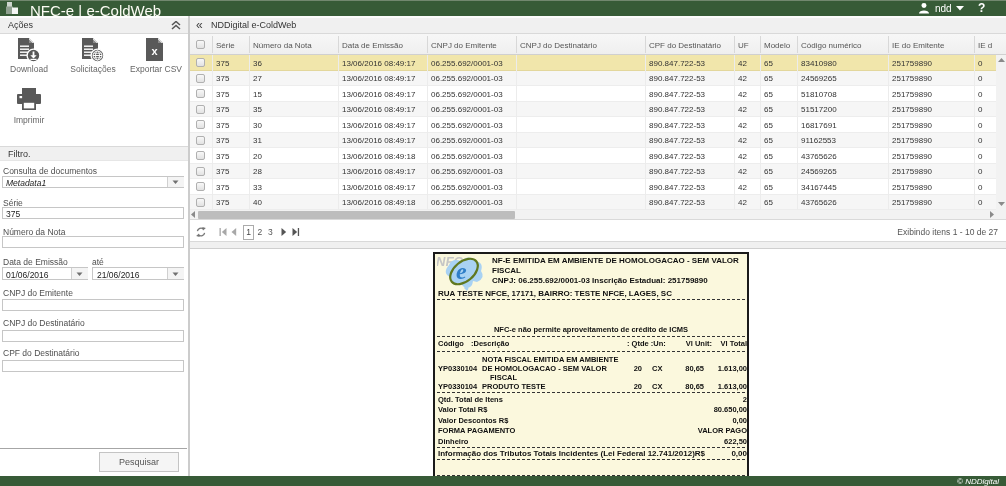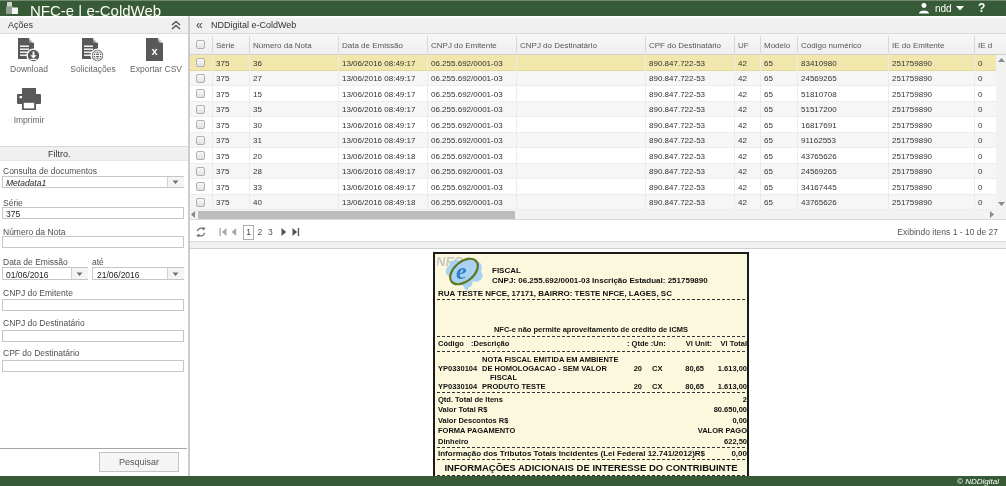--- a/index.html
+++ b/index.html
@@ -86,21 +86,21 @@
 <div class="ab" style="left:122px;top:64px;width:68px;text-align:center;color:#666;font-size:8.5px;">Exportar CSV</div>
 <svg class="ab" style="left:17px;top:88px" width="25" height="24" viewBox="0 0 25 24">
       <rect x="5" y="0" width="14" height="6" fill="#595959"></rect>
       <rect x="0" y="6" width="24" height="10" rx="1" fill="#595959"></rect>
       <rect x="2.5" y="8" width="2.6" height="2.2" fill="#fff"></rect>
       <rect x="5" y="13" width="14" height="9" fill="#595959"></rect>
       <rect x="6.8" y="14.8" width="10.4" height="5.6" fill="#fff"></rect>
     </svg>
 <div class="ab" style="left:0px;top:115px;width:58px;text-align:center;color:#666;font-size:8.5px;">Imprimir</div>
 <div class="ab" style="left:0;top:146px;width:188px;height:15px;background:#f0f0f0;border-top:1px solid #d9d9d9;border-bottom:1px solid #e6e6e6;box-sizing:border-box;"></div>
-<div class="ab" style="left:8px;top:149px;font-size:9px;color:#333;margin-left:40px;">Filtro.</div>
+<div class="ab" style="left:8px;top:149px;font-size:9px;color:#333;">Filtro.</div>
 <div class="lb" style="left:3px;top:167px;">Consulta de documentos</div>
 <div class="inp" style="left:2px;top:176px;width:182px;height:12px;"></div>
 <div class="itx" style="left:6px;top:178px;font-style:italic;">Metadata1</div>
 <div class="trg" style="left:167px;top:177px;height:10px;"></div>
 <svg class="ab" style="left:172px;top:180px" width="7" height="5">
       <polygon points="0.5,0.5 6.5,0.5 3.5,4" fill="#707070"></polygon>
     </svg>
 <div class="lb" style="left:3px;top:199px;">Série</div>
 <div class="inp" style="left:2px;top:207px;width:182px;height:12px;"></div>
 <div class="itx" style="left:6px;top:209px;">375</div>
@@ -326,20 +326,21 @@
 <div class="ab" style="left:190px;top:242px;width:816px;height:6px;background:#f0f0f0;"></div>
 <div class="ab" style="left:190px;top:248px;width:816px;height:228px;background:#fff;border-top:1px solid #cfcfcf;box-sizing:border-box;overflow:hidden;">
 <div class="ab" style="left:243px;top:3px;width:316px;height:300px;background:#fbf8dd;border:2px solid #1a1a1a;box-sizing:border-box;">
 <svg class="ab" style="left:2px;top:-2px" width="50" height="40" viewBox="0 0 50 40">
           <text x="1" y="14" font-family="Liberation Sans" font-size="13" font-weight="bold" fill="#c6c6c6" transform="skewX(-10)">NFC</text>
           <path d="M12 13 Q15 6 24 9 Q32 2 38 9 Q47 10 44 19 Q49 26 40 30 L36 29 Q35 38 27 35 L23 31 Q14 34 13 25 Q5 21 12 13 Z" fill="#a9d2f3"></path>
           <path d="M30 32 Q33 36 30 39 L27 36 Z" fill="#a9d2f3"></path>
           <ellipse cx="27" cy="19.5" rx="16" ry="9.8" fill="none" stroke="#60781f" stroke-width="2.2" transform="rotate(-40 27 19.5)"></ellipse>
           <text x="19" y="27" font-family="Liberation Serif" font-size="24" font-weight="bold" font-style="italic" fill="#2f7ec7">e</text>
         </svg>
+<div class="r" style="left:57px;top:2px;">NF-E EMITIDA EM AMBIENTE DE HOMOLOGACAO - SEM VALOR</div>
 <div class="r" style="left:57px;top:11.5px;">FISCAL</div>
 <div class="r" style="left:57px;top:22px;">CNPJ: 06.255.692/0001-03 Inscrição Estadual: 251759890</div>
 <div class="r" style="left:3px;top:35px;">RUA TESTE NFCE, 17171, BAIRRO: TESTE NFCE, LAGES, SC</div>
 <div class="dash" style="top:45px;"></div>
 <div class="r" style="left:0;top:71px;width:100%;text-align:center;font-size:7.5px;">NFC-e não permite aproveitamento de crédito de ICMS</div>
 <div class="dash" style="top:82px;"></div>
 <div class="r75" style="left:3px;top:85px;">Código</div>
 <div class="r75" style="left:36px;top:85px;">:Descrição</div>
 <div class="r75" style="left:192px;top:85px;">:  Qtde  :Un:</div>
 <div class="r75" style="right:35px;top:85px;">Vl Unit:</div>
@@ -367,19 +368,18 @@
 <div class="r75" style="left:3px;top:161.5px;">Valor Descontos R$</div>
 <div class="r75" style="right:0px;top:161.5px;">0,00</div>
 <div class="r75" style="left:3px;top:172px;">FORMA PAGAMENTO</div>
 <div class="r75" style="right:0px;top:172px;">VALOR PAGO</div>
 <div class="r75" style="left:3px;top:182.5px;">Dinheiro</div>
 <div class="r75" style="right:0px;top:182.5px;">622,50</div>
 <div class="dash" style="top:192.5px;"></div>
 <div class="r" style="left:3px;top:194.5px;">Informação dos Tributos Totais Incidentes (Lei Federal 12.741/2012)R$</div>
 <div class="r" style="right:0px;top:194.5px;">0,00</div>
 <div class="dash" style="top:205px;"></div>
-<div class="r" style="left:0;top:207.5px;width:100%;text-align:center;font-size:9.5px;">INFORMAÇÕES ADICIONAIS DE INTERESSE DO CONTRIBUINTE</div>
 <div class="dash" style="top:221px;"></div>
 
 </div>
 </div>
 <div class="ab" style="left:0;top:476px;width:1006px;height:10px;background:#375b37;"></div>
 <div class="ab" style="left:0;top:477px;width:999px;text-align:right;color:#fff;font-size:8px;font-style:italic;">© NDDigital</div>
 </div>
 </body></html>

